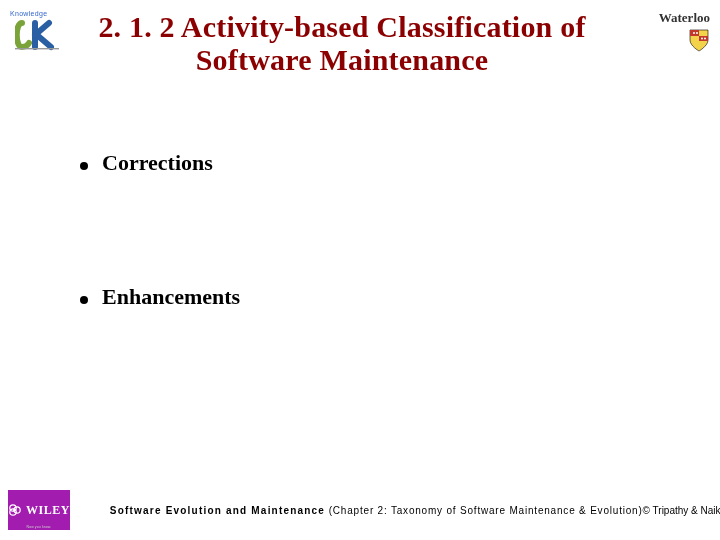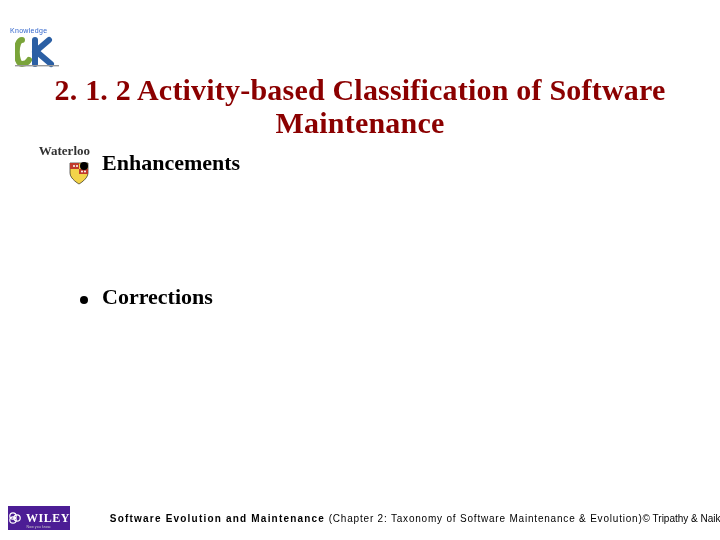--- a/index.html
+++ b/index.html
@@ -1,33 +1,33 @@
 <!DOCTYPE html>
 <html><head>
   <meta charset="utf-8">
   <style>
     * { margin: 0; padding: 0; box-sizing: border-box; }
     html, body { width: 720px; height: 540px; background: #fff; font-family: "Times New Roman", Times, serif; color: #000; }
     .slide { position: relative; width: 720px; height: 540px; overflow: hidden; }
-    .header-row { position: absolute; top: 23px; left: 0; right: 0; display: flex; align-items: flex-start; flex-direction: column; }
+    .header-row { position: absolute; top: 6px; left: 0; right: 0; display: flex; align-items: flex-start; }
     .logo-left { width: 54px; height: 42px; margin-left: 10px; margin-top: 4px; display: flex; flex-direction: column; align-items: center; }
     .logo-left .knowledge-label { font-family: Arial, sans-serif; font-size: 7px; color: #3366cc; letter-spacing: .3px; margin-bottom: 2px; align-self: flex-start; }
     .logo-left .ck-mark { width: 44px; height: 32px; position: relative; }
     .logo-right { width: 90px; margin-right: 10px; margin-top: 4px; display: flex; flex-direction: column; align-items: flex-end; }
     .logo-right .waterloo-label { font-family: Georgia, "Times New Roman", serif; font-size: 13px; color: #333; font-weight: bold; }
     .logo-right .shield { width: 22px; height: 24px; margin-top: 2px; }
     .title-wrap { flex: 1; text-align: center; padding: 0 6px; }
     .title { color: #8b0000; font-weight: bold; font-size: 30px; line-height: 1.1; padding-top: 4px; letter-spacing: .2px; }
     .body-area { position: absolute; top: 150px; left: 80px; right: 50px; }
     .bullet { display: flex; align-items: baseline; font-size: 22px; font-weight: bold; color: #000; }
     .bullet + .bullet { margin-top: 108px; }
     .bullet .dot { width: 8px; height: 8px; background: #000; border-radius: 50%; margin-right: 14px; margin-top: 10px; flex: 0 0 auto; }
     .bullet .text { flex: 1; }
     .footer { position: absolute; left: 0; right: 0; bottom: 10px; display: flex; align-items: center; padding: 0 8px 0 8px; }
-    .wiley-logo { width: 84px; height: 24px; background: #4c1d95; display: flex; align-items: center; justify-content: center; position: relative; }
+    .wiley-logo { width: 84px; height: 40px; background: #a21caf; display: flex; align-items: center; justify-content: center; position: relative; }
     .wiley-inner { display: flex; align-items: center; gap: 4px; }
     .wiley-knot { width: 14px; height: 14px; }
     .wiley-text { font-family: "Times New Roman", serif; color: #fff; font-weight: bold; font-size: 12px; letter-spacing: .5px; }
     .wiley-sub { position: absolute; bottom: 1px; left: 0; right: 0; text-align: center; font-family: Arial, sans-serif; font-size: 3.5px; color: #ccc; letter-spacing: .1px; }
     .footer-mid { flex: 1; padding-left: 40px; font-family: Arial, sans-serif; font-size: 10px; color: #000; letter-spacing: .08em; white-space: nowrap; }
     .footer-mid b { font-weight: bold; letter-spacing: .12em; }
     .footer-right { font-family: Arial, sans-serif; font-size: 10px; color: #000; white-space: nowrap; padding-right: 4px; }
   </style>
 </head>
 <body>
@@ -64,25 +64,25 @@
           <circle cx="14" cy="10.5" r="1" fill="#fff"></circle>
           <circle cx="17" cy="10.5" r="1" fill="#fff"></circle>
         </svg>
       </span>
     </div>
   </div>
 
   <div class="body-area">
     <div class="bullet">
       <span class="dot"></span>
-      <span class="text">Enhancements</span>
+      <span class="text">Corrections</span>
     </div>
     <div class="bullet">
       <span class="dot"></span>
-      <span class="text">Corrections</span>
+      <span class="text">Enhancements</span>
     </div>
   </div>
 
   <div class="footer">
     <div class="wiley-logo">
       <div class="wiley-inner">
         <span class="wiley-knot">
           <svg viewBox="0 0 14 14" width="14" height="14">
             <circle cx="5" cy="5" r="3.2" stroke="#fff" stroke-width="1.2" fill="none"></circle>
             <circle cx="9" cy="7" r="3.2" stroke="#fff" stroke-width="1.2" fill="none"></circle>

